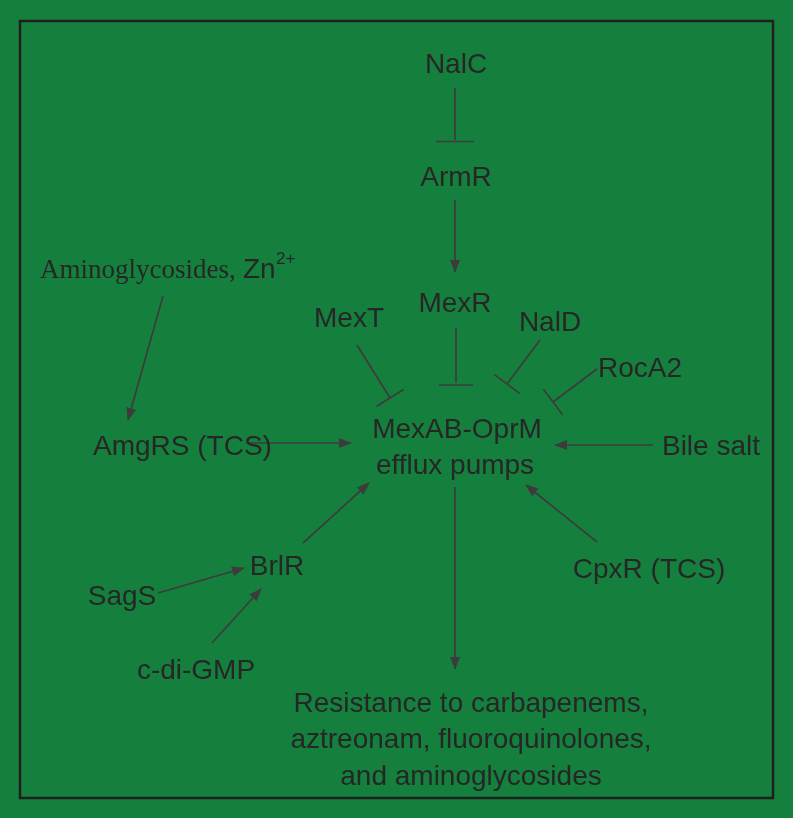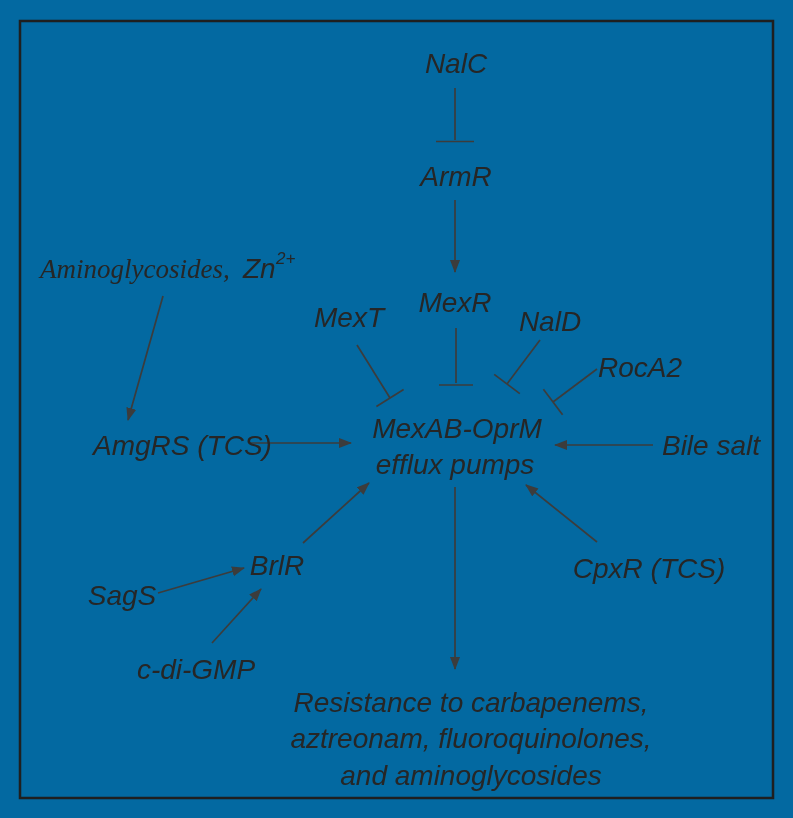--- a/index.html
+++ b/index.html
@@ -7,22 +7,21 @@
     padding: 0;
     background: #ffffff;
     width: 793px;
     height: 818px;
     overflow: hidden;
   }
   #stage {
     position: relative;
     width: 793px;
     height: 818px;
-    background: #0369a1;
-    font-style: italic;
+    background: #15803d;
   }
   svg text {
     font-family: "Liberation Sans", sans-serif;
     fill: #262626;
   }
   svg text.serif {
     font-family: "Liberation Serif", serif;
   }
   .node-label { font-size: 28px; }
   .small-sup { font-size: 17px; }

